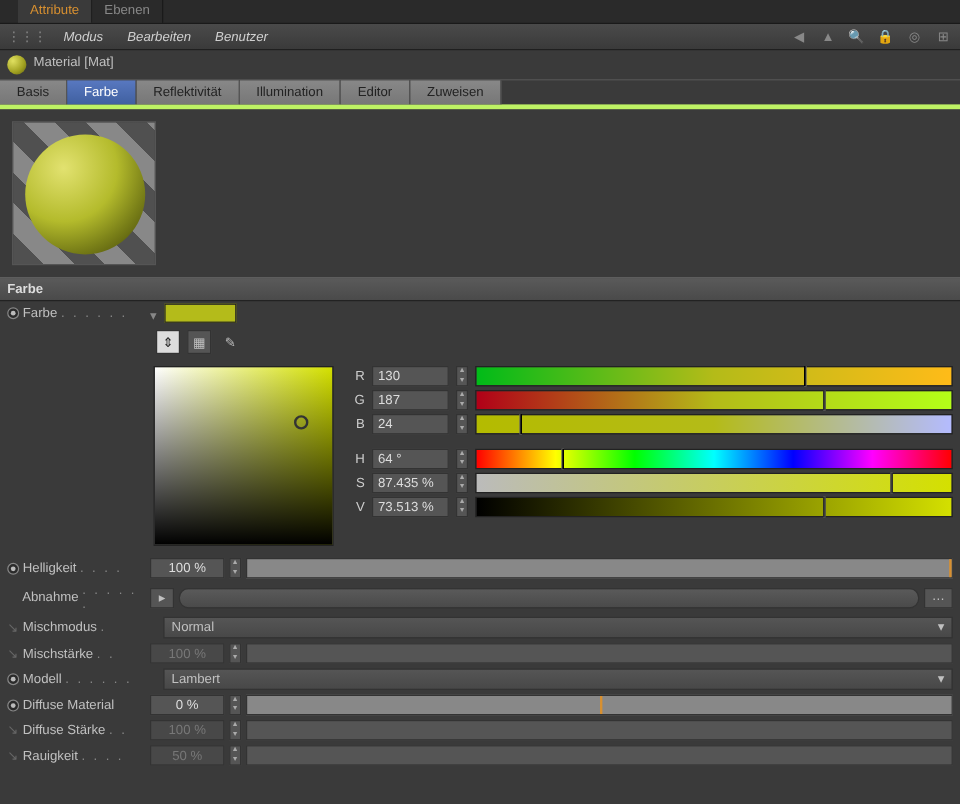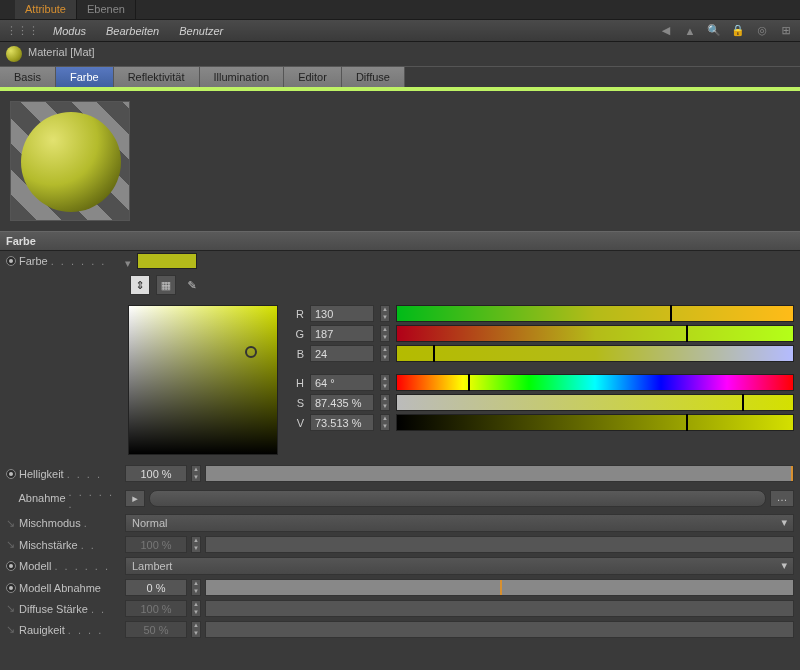--- a/index.html
+++ b/index.html
@@ -69,21 +69,21 @@
   .num-input { width: 62px; height: 17px; background: #555; color: #ddd; padding: 2px 4px; border: 1px solid #333; text-align: center; }
   .num-input.dim { color: #777; background: #484848; }
   .wide-bar { flex: 1; height: 17px; background: #888; border: 1px solid #333; position: relative; }
   .wide-bar.dim { background: #555; }
   .inner-marker { position: absolute; top: 0; bottom: 0; width: 2px; background: #d89030; }
   
   .textur-btn { width: 20px; height: 17px; background: #555; border: 1px solid #333; display: flex; align-items: center; justify-content: center; }
   .textur-field { flex: 1; height: 17px; background: linear-gradient(#5a5a5a,#4a4a4a); border: 1px solid #333; border-radius: 8px; }
   .textur-dots { width: 24px; height: 17px; background: #555; border: 1px solid #333; text-align: center; }
   
-  .dropdown-field { flex: 1; height: 18px; background: linear-gradient(#555,#484848); border: 1px solid #333; padding: 2px 6px; display: flex; align-items: flex-end; justify-content: space-between; }
+  .dropdown-field { flex: 1; height: 18px; background: linear-gradient(#555,#484848); border: 1px solid #333; padding: 2px 6px; display: flex; align-items: flex-end; justify-content: space-between; margin-left: 11px; }
   .dropdown-field.dim { color: #777; }
 </style>
 </head>
 <body>
 
 <div class="tab-row">
   <div class="tab active">Attribute</div>
   <div class="tab inactive">Ebenen</div>
 </div>
 
@@ -105,21 +105,21 @@
   <div class="mat-ball"></div>
   <span>Material [Mat]</span>
 </div>
 
 <div class="sub-tabs">
   <div class="sub-tab">Basis</div>
   <div class="sub-tab selected">Farbe</div>
   <div class="sub-tab">Reflektivität</div>
   <div class="sub-tab">Illumination</div>
   <div class="sub-tab">Editor</div>
-  <div class="sub-tab">Diffuse</div>
+  <div class="sub-tab">Zuweisen</div>
 </div>
 
 <div class="preview-area">
   <div class="preview">
     <div class="preview-ball"></div>
   </div>
 </div>
 
 <div class="section-header">Farbe</div>
 
@@ -275,21 +275,21 @@
     </div>
   <div class="dropdown-field">
       <span>Lambert</span>
       <span>▾</span>
     </div>
 </div>
 
 <div class="row">
   <div class="label-col">
       <span class="radio on"></span>
-      <span>Modell Abnahme</span>
+      <span>Diffuse Material</span>
     </div>
   <div class="num-input">0 %</div>
   <div class="spin">
       <div>▲</div>
       <div>▼</div>
     </div>
   <div class="wide-bar">
       <div class="inner-marker" style="left:50%;"></div>
     </div>
 </div>

